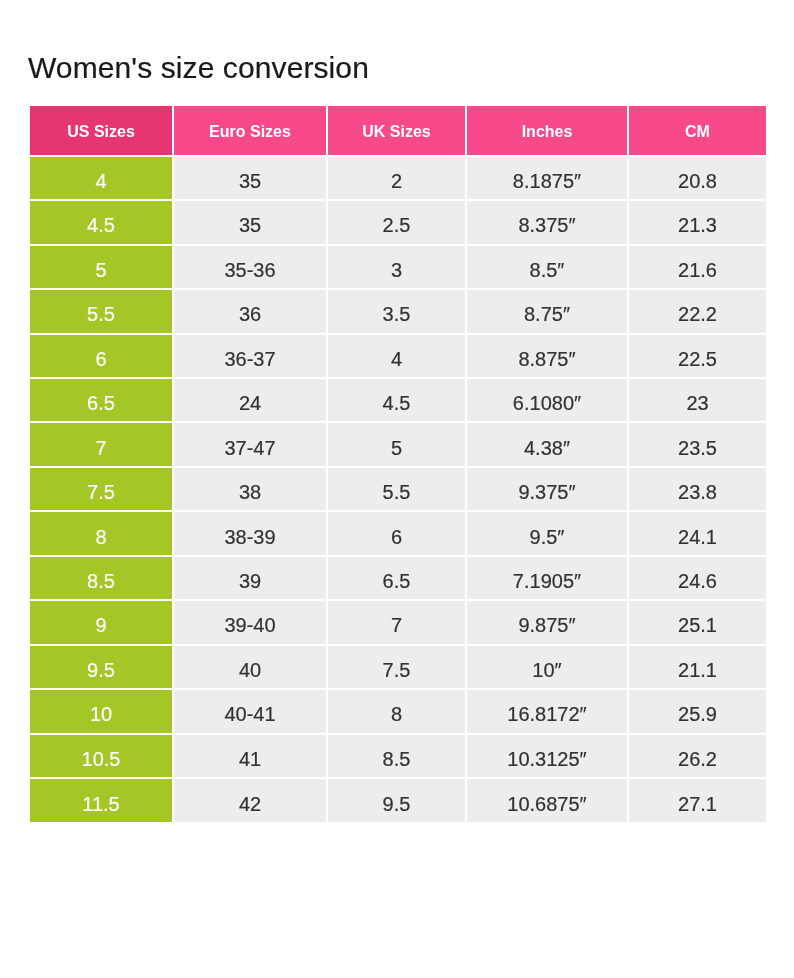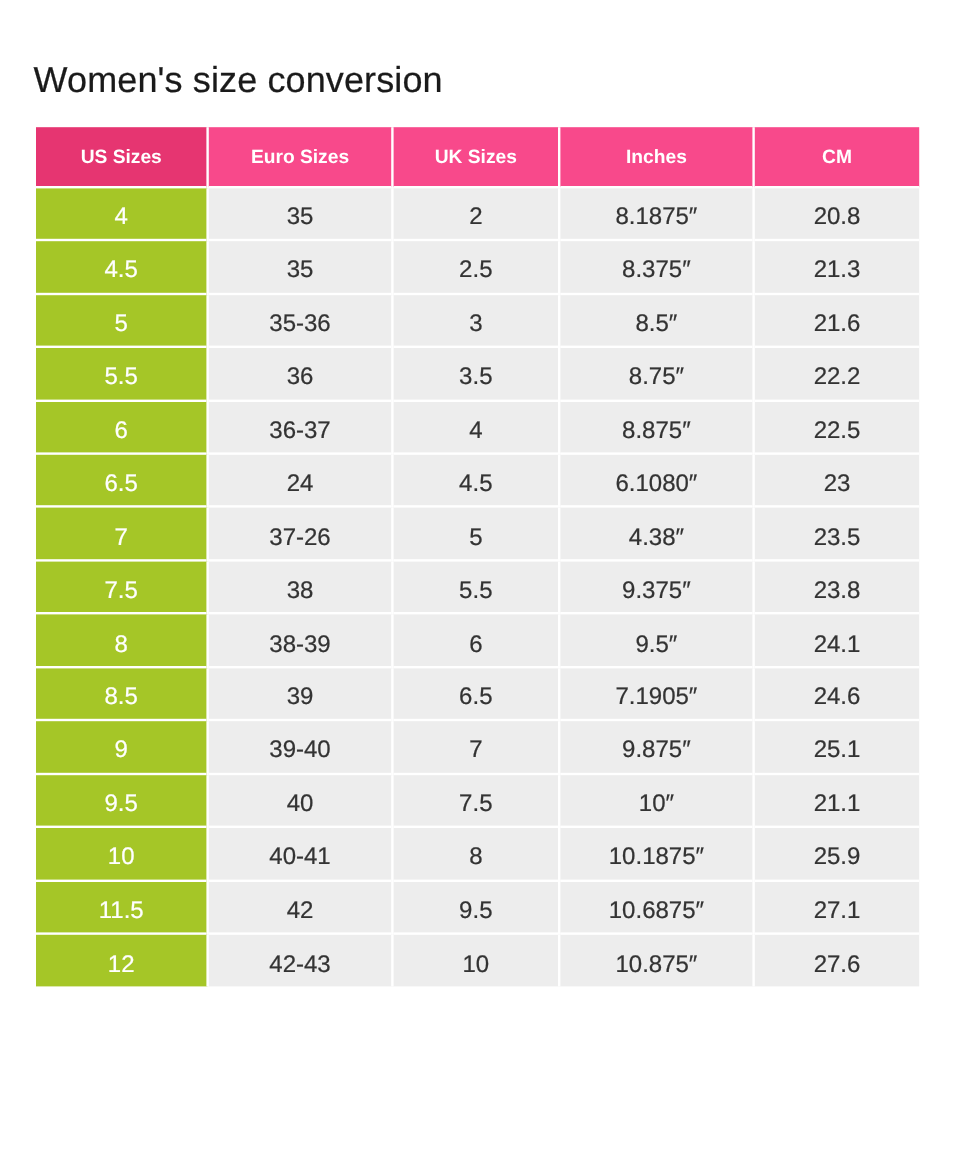--- a/index.html
+++ b/index.html
@@ -148,21 +148,21 @@
         </tr>
         <tr>
           <td class="us">6.5</td>
           <td>24</td>
           <td>4.5</td>
           <td>6.1080″</td>
           <td>23</td>
         </tr>
         <tr>
           <td class="us">7</td>
-          <td>37-26</td>
+          <td>37-47</td>
           <td>5</td>
           <td>4.38″</td>
           <td>23.5</td>
         </tr>
         <tr>
           <td class="us">7.5</td>
           <td>38</td>
           <td>5.5</td>
           <td>9.375″</td>
           <td>23.8</td>
@@ -192,32 +192,32 @@
           <td class="us">9.5</td>
           <td>40</td>
           <td>7.5</td>
           <td>10″</td>
           <td>21.1</td>
         </tr>
         <tr>
           <td class="us">10</td>
           <td>40-41</td>
           <td>8</td>
-          <td>10.1875″</td>
+          <td>16.8172″</td>
           <td>25.9</td>
+        </tr>
+        <tr>
+          <td class="us">10.5</td>
+          <td>41</td>
+          <td>8.5</td>
+          <td>10.3125″</td>
+          <td>26.2</td>
         </tr>
         <tr>
           <td class="us">11.5</td>
           <td>42</td>
           <td>9.5</td>
           <td>10.6875″</td>
           <td>27.1</td>
         </tr>
-        <tr>
-          <td class="us">12</td>
-          <td>42-43</td>
-          <td>10</td>
-          <td>10.875″</td>
-          <td>27.6</td>
-        </tr>
       </tbody>
   </table>
 </div>
 
 </body></html>

